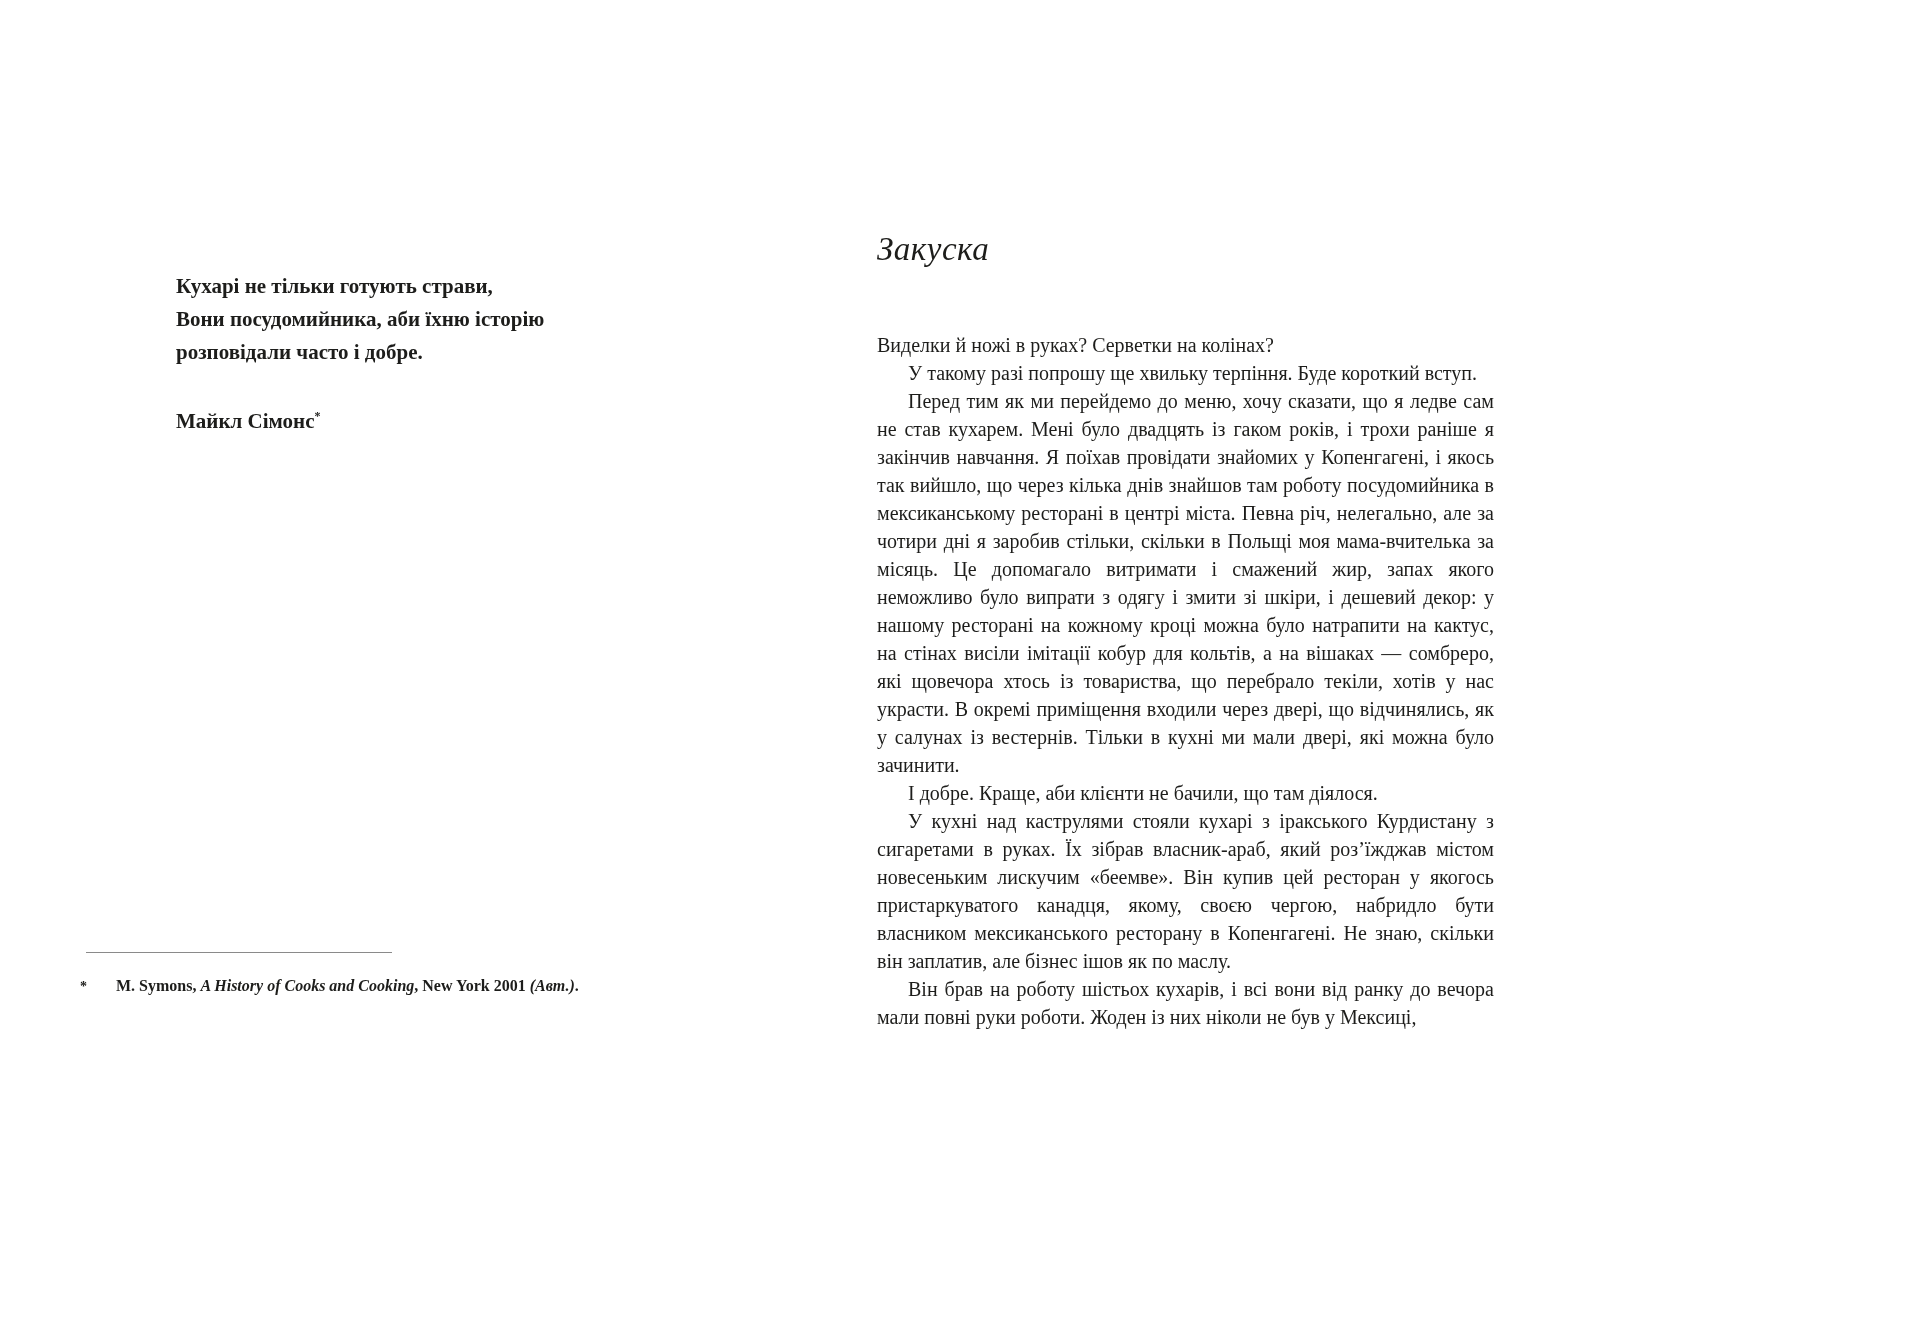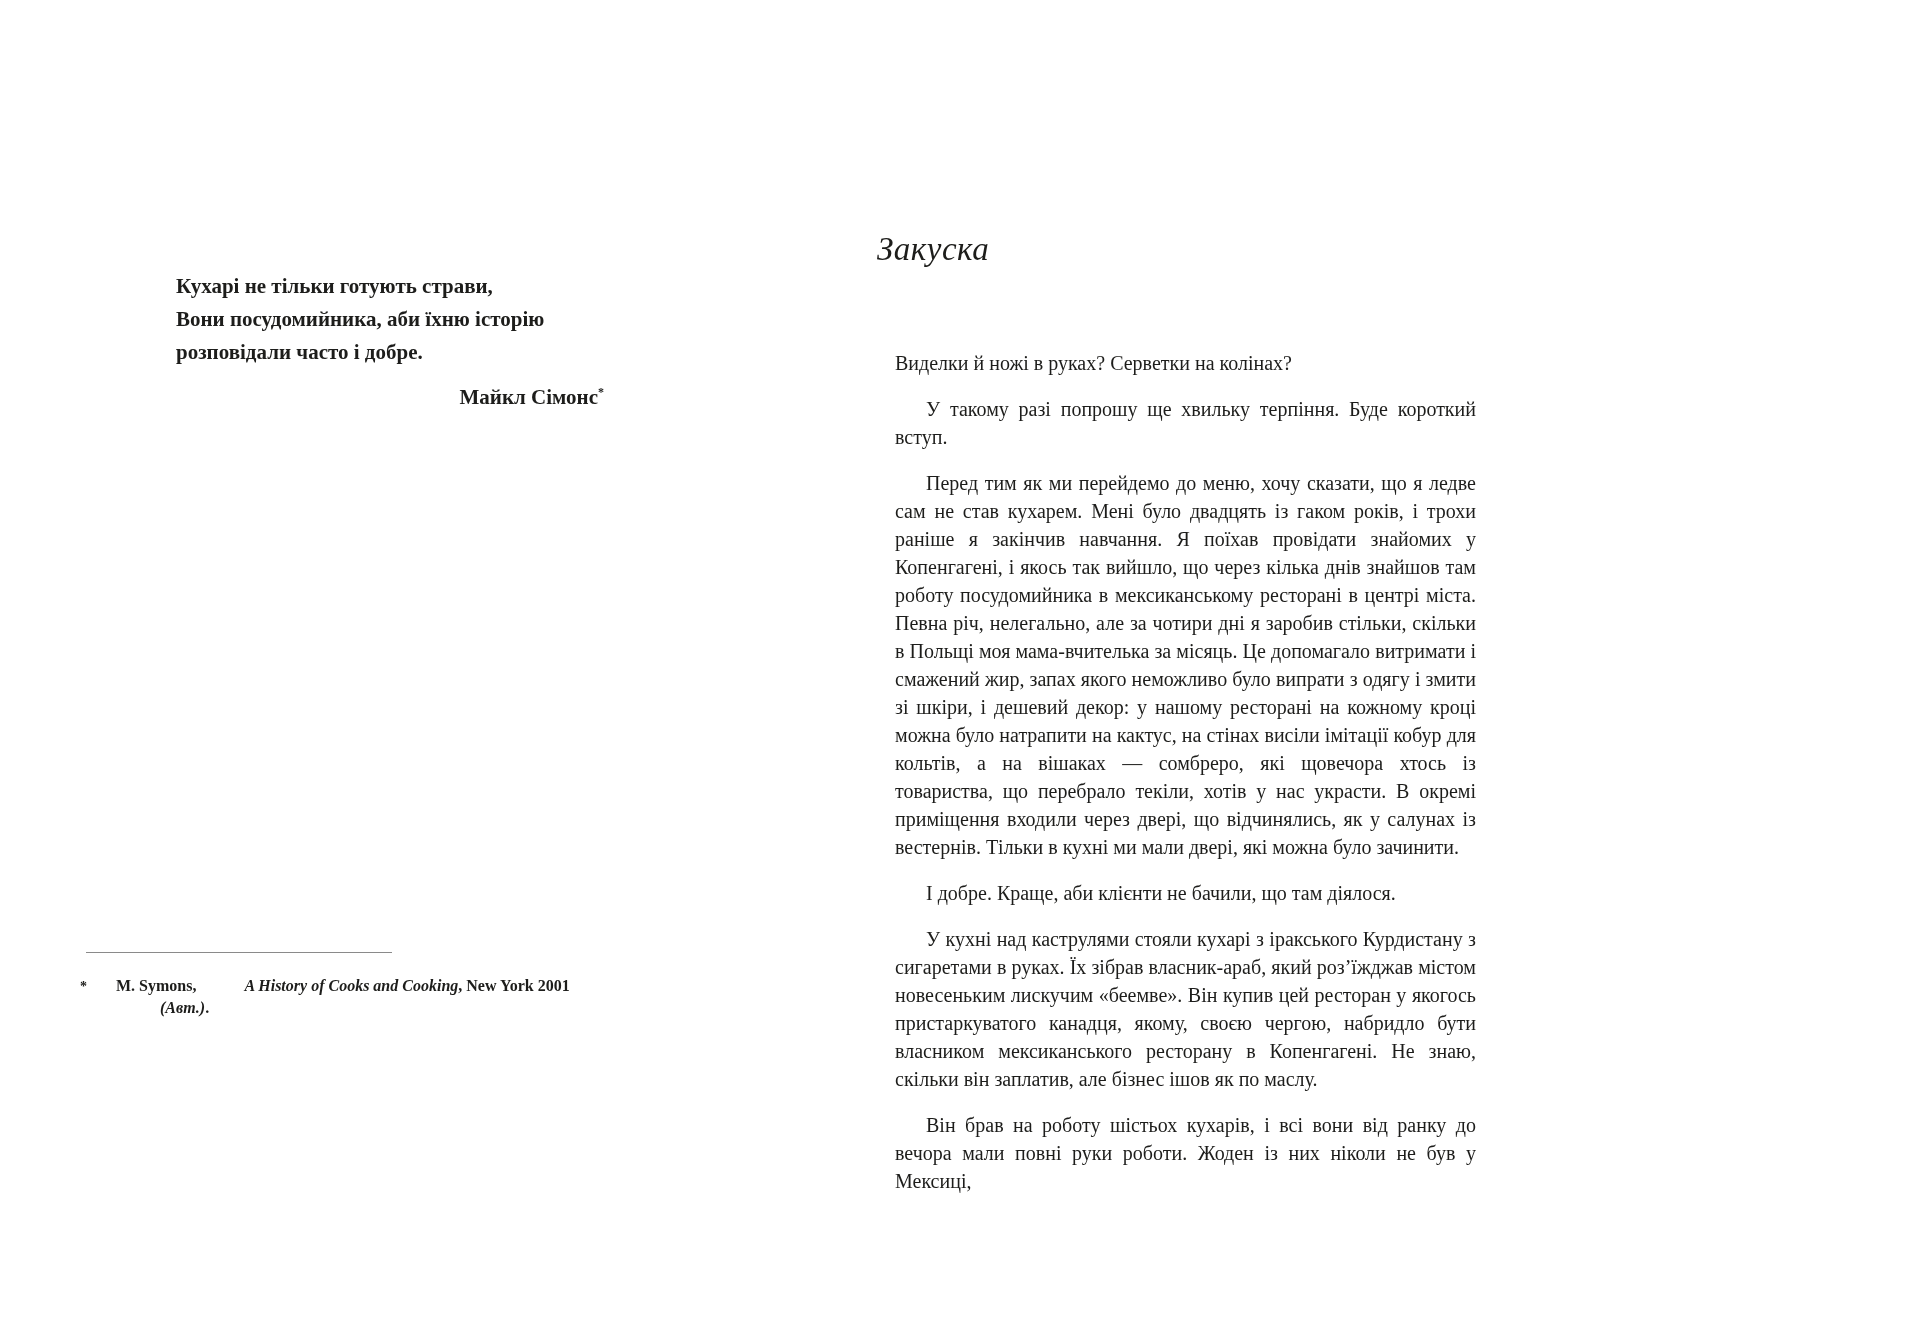--- a/index.html
+++ b/index.html
@@ -26,22 +26,21 @@
   .epigraph {
     position: absolute;
     left: 176px;
     top: 270px;
     width: 432px;
     font-size: 21px;
     line-height: 33px;
   }
   .epigraph-line { white-space: nowrap; }
   .attribution {
-    margin-top: 12px;
-    text-align: right;
+    margin-top: 36px;
     padding-right: 4px;
     font-size: 21px;
   }
   .attribution sup {
     font-size: 12px;
     vertical-align: super;
     line-height: 0;
   }
   .footnote {
     position: absolute;
@@ -60,21 +59,21 @@
   }
   .footnote-text {
     display: flex;
     align-items: baseline;
   }
   .footnote-marker {
     width: 36px;
     flex: 0 0 36px;
     font-size: 14px;
   }
-  .italic { font-style: italic; margin-left: 44px; }
+  .italic { font-style: italic; }
 
   
   .page-right {
     position: absolute;
     left: 860px; top: 0;
     width: 1060px; height: 1324px;
   }
   .chapter-title {
     position: absolute;
     left: 17px;  
@@ -86,21 +85,21 @@
   .body-text {
     position: absolute;
     left: 17px;  
     top: 331px;
     width: 617px;
     font-size: 20px;
     line-height: 28px;
     text-align: justify;
   }
   .body-text p {
-    margin: 18px;
+    margin: 0;
     padding: 0;
   }
   .body-text p.indent {
     text-indent: 31px;
   }
 </style>
 </head>
 <body>
 
 <div class="spread">

